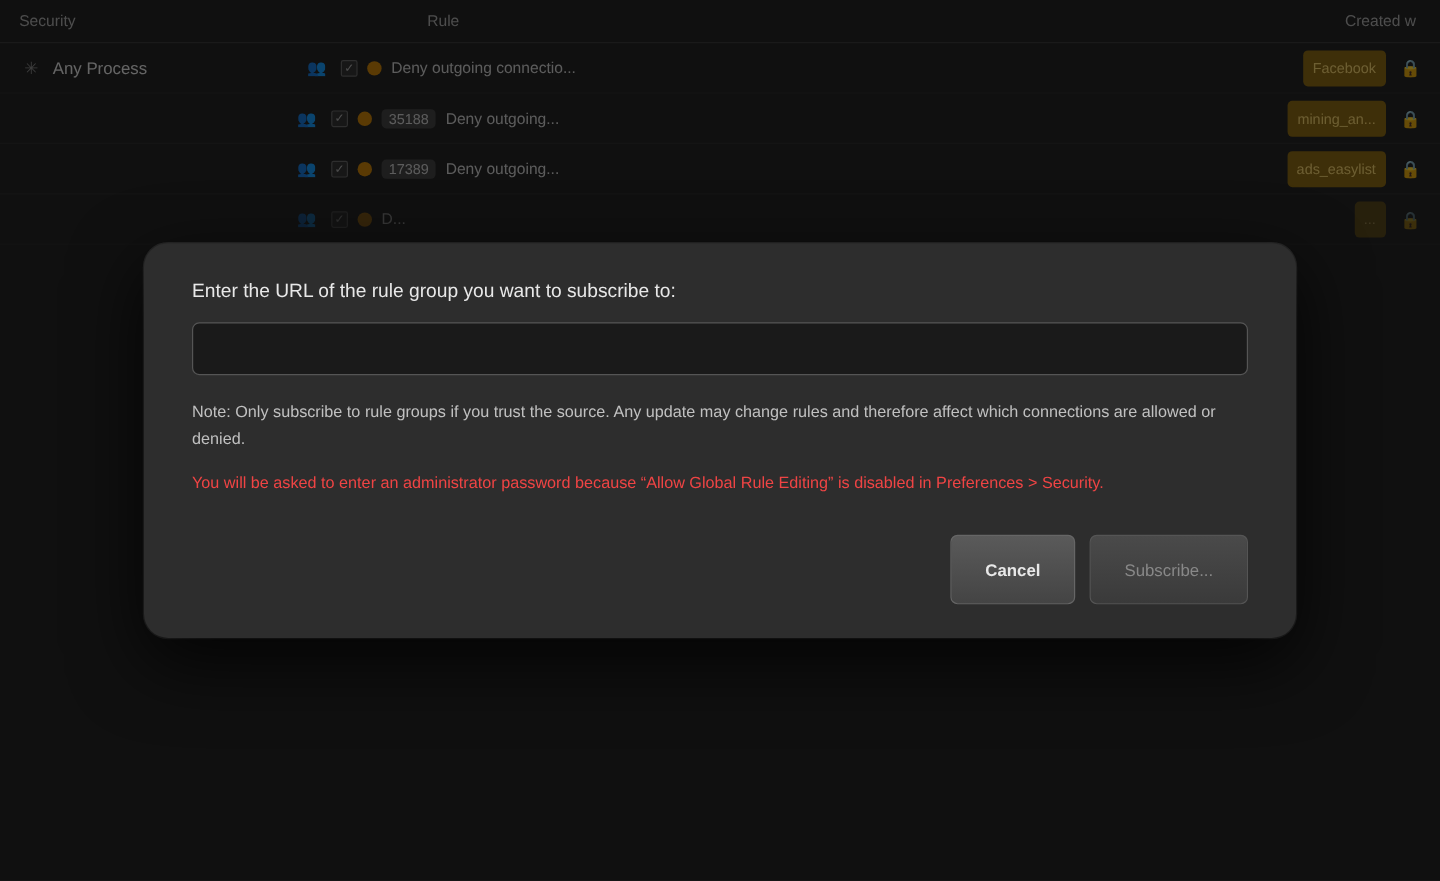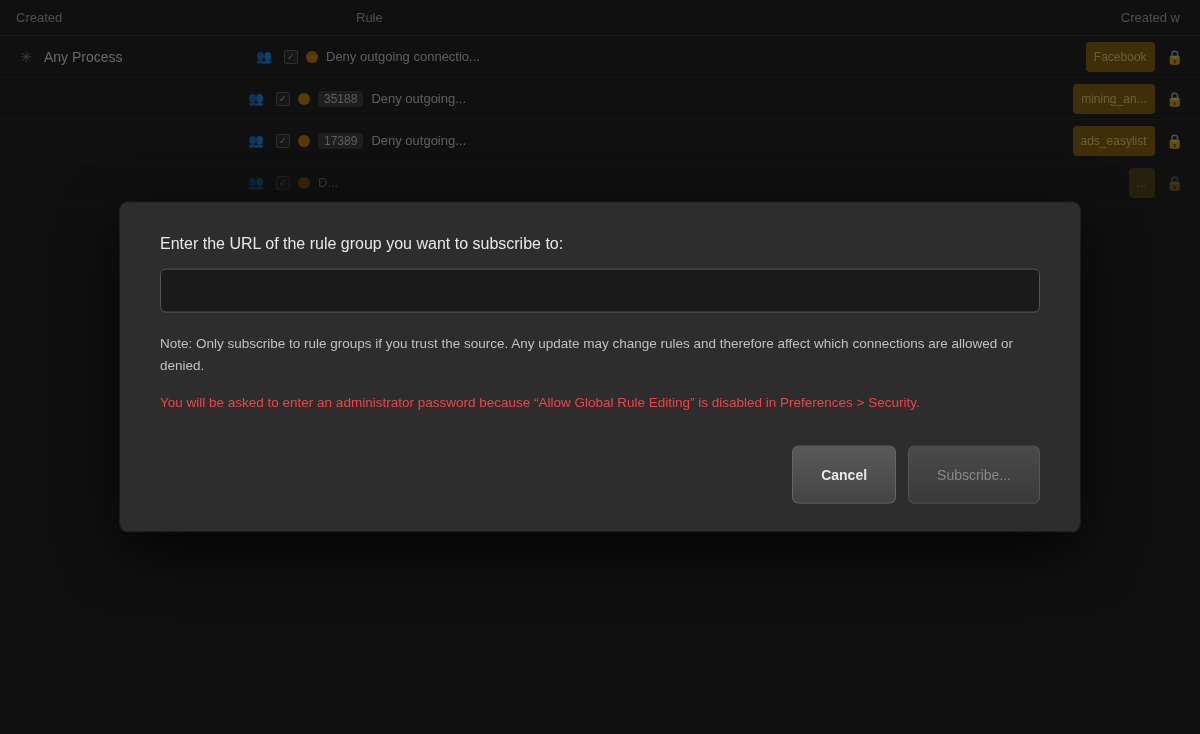--- a/index.html
+++ b/index.html
@@ -144,21 +144,21 @@
     }
 
     
     .modal {
       position: absolute;
       top: 50%;
       left: 50%;
       transform: translate(-50%, -50%);
       width: 960px;
       background: #2d2d2d;
-      border-radius: 8px;
+      border-radius: 20px;
       box-shadow: 0 20px 60px rgba(0,0,0,0.8), 0 0 0 1px rgba(255,255,255,0.1);
       padding: 32px 40px 28px;
       z-index: 20;
     }
 
     .modal-title {
       color: #e8e8e8;
       font-size: 16px;
       font-weight: 500;
       margin-bottom: 16px;
@@ -221,21 +221,21 @@
       cursor: default;
       min-width: 120px;
       text-align: center;
     }
   </style>
 </head>
 <body>
 
 <div class="bg-table">
   <div class="table-header">
-    <span class="table-header-process">Created</span>
+    <span class="table-header-process">Security</span>
     <span class="table-header-rule">Rule</span>
     <span class="table-header-created">Created w</span>
   </div>
 
   <div class="table-row">
     <div class="process-icon">✳</div>
     <span class="process-name">Any Process</span>
     <span class="user-icon">👥</span>
     <div class="checkbox checked"></div>
     <div class="status-dot"></div>

